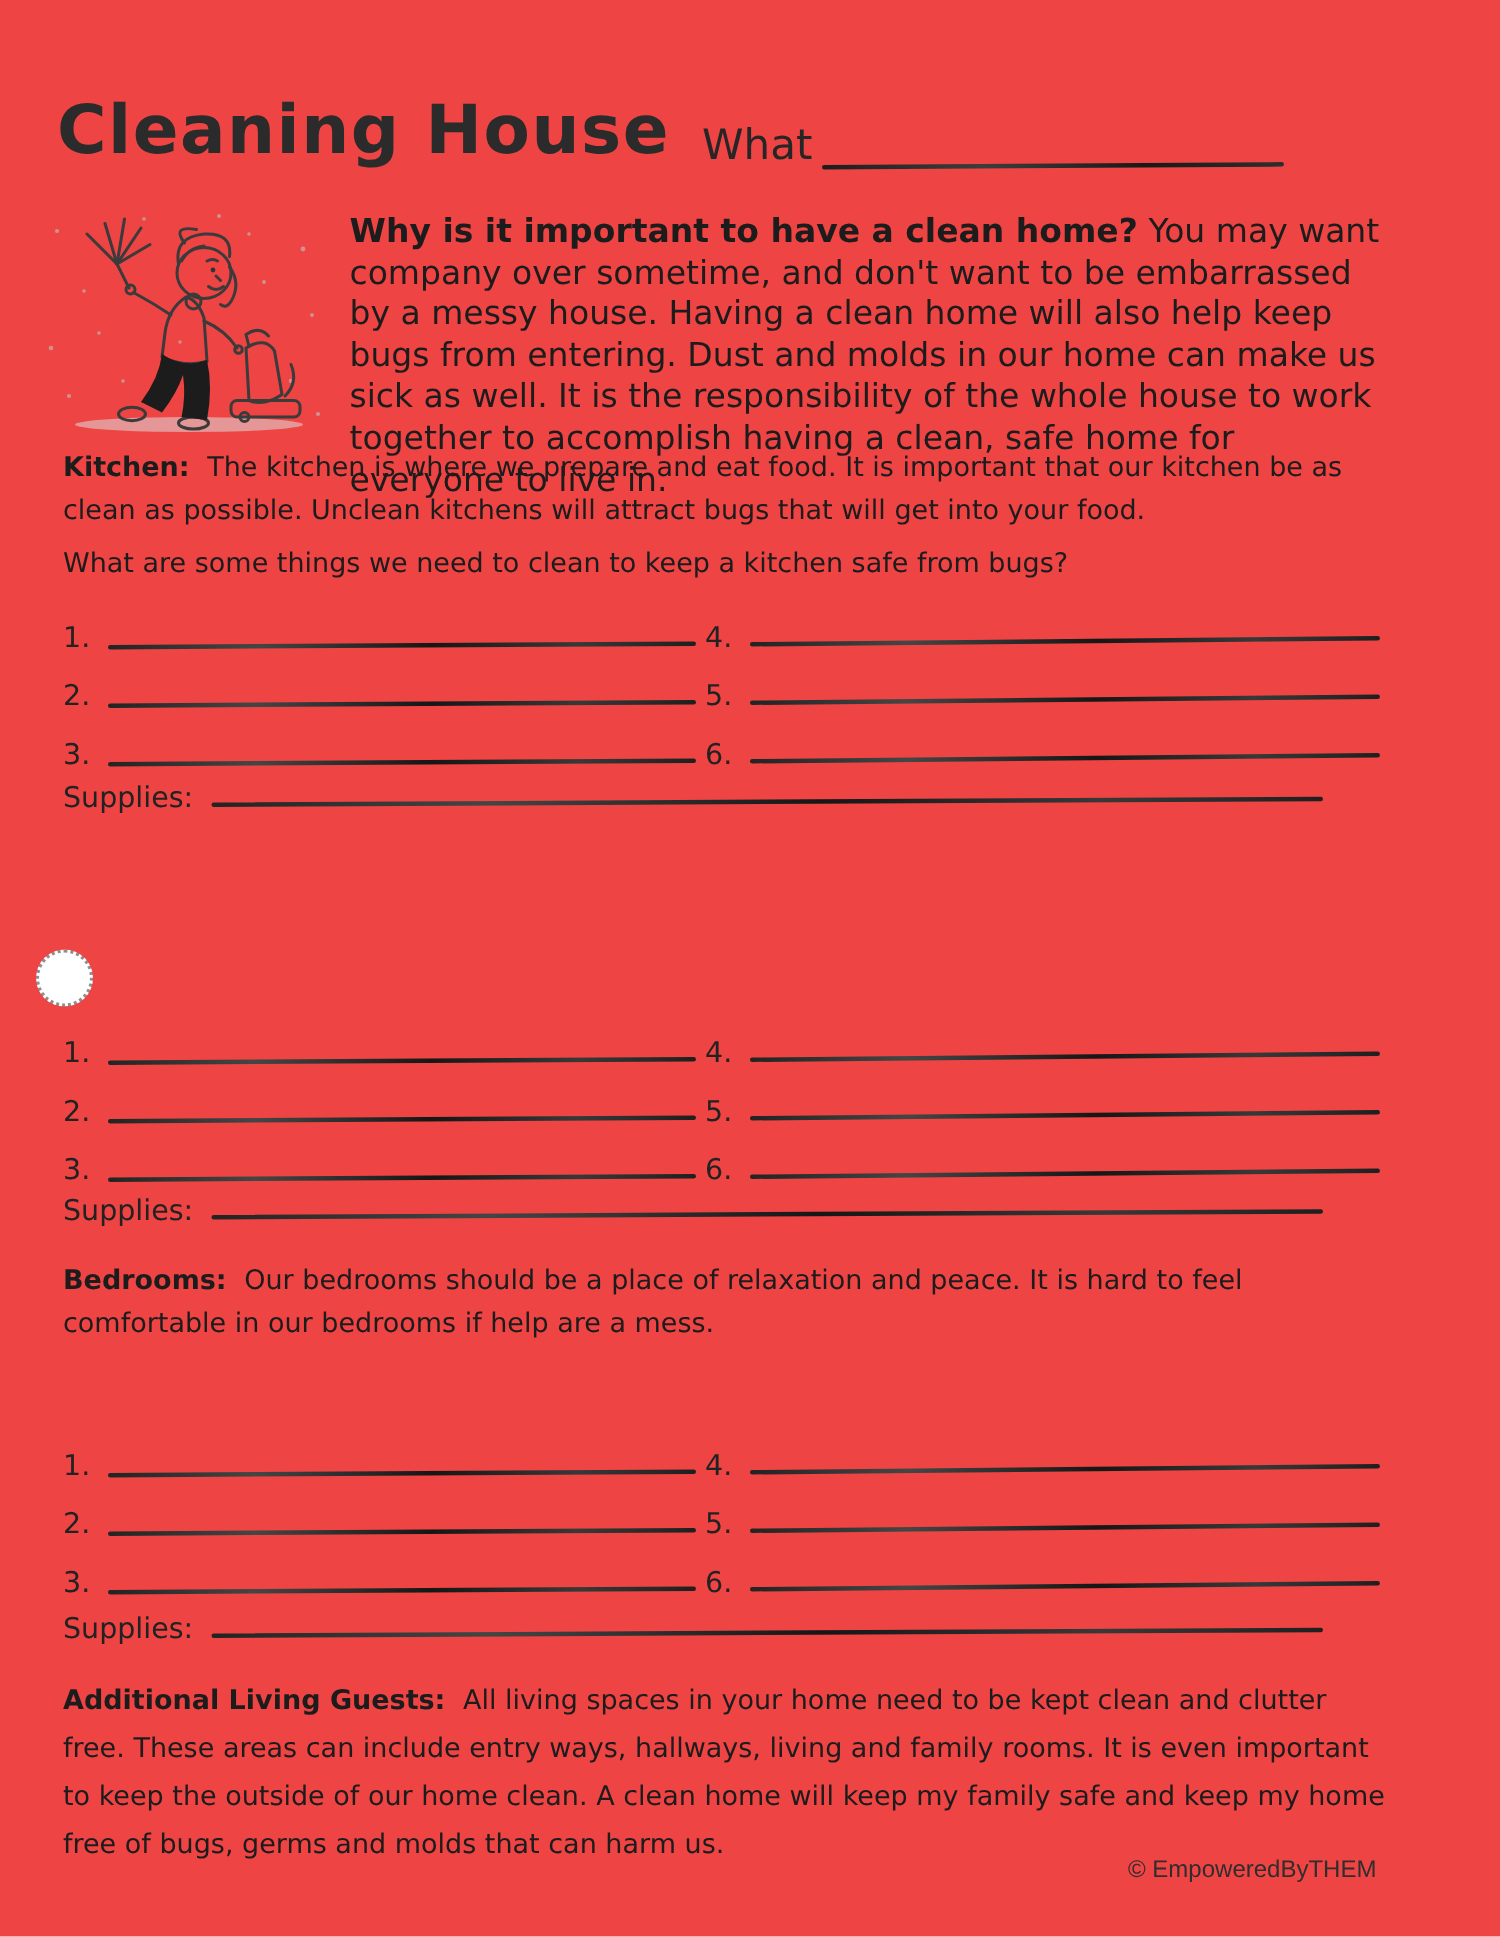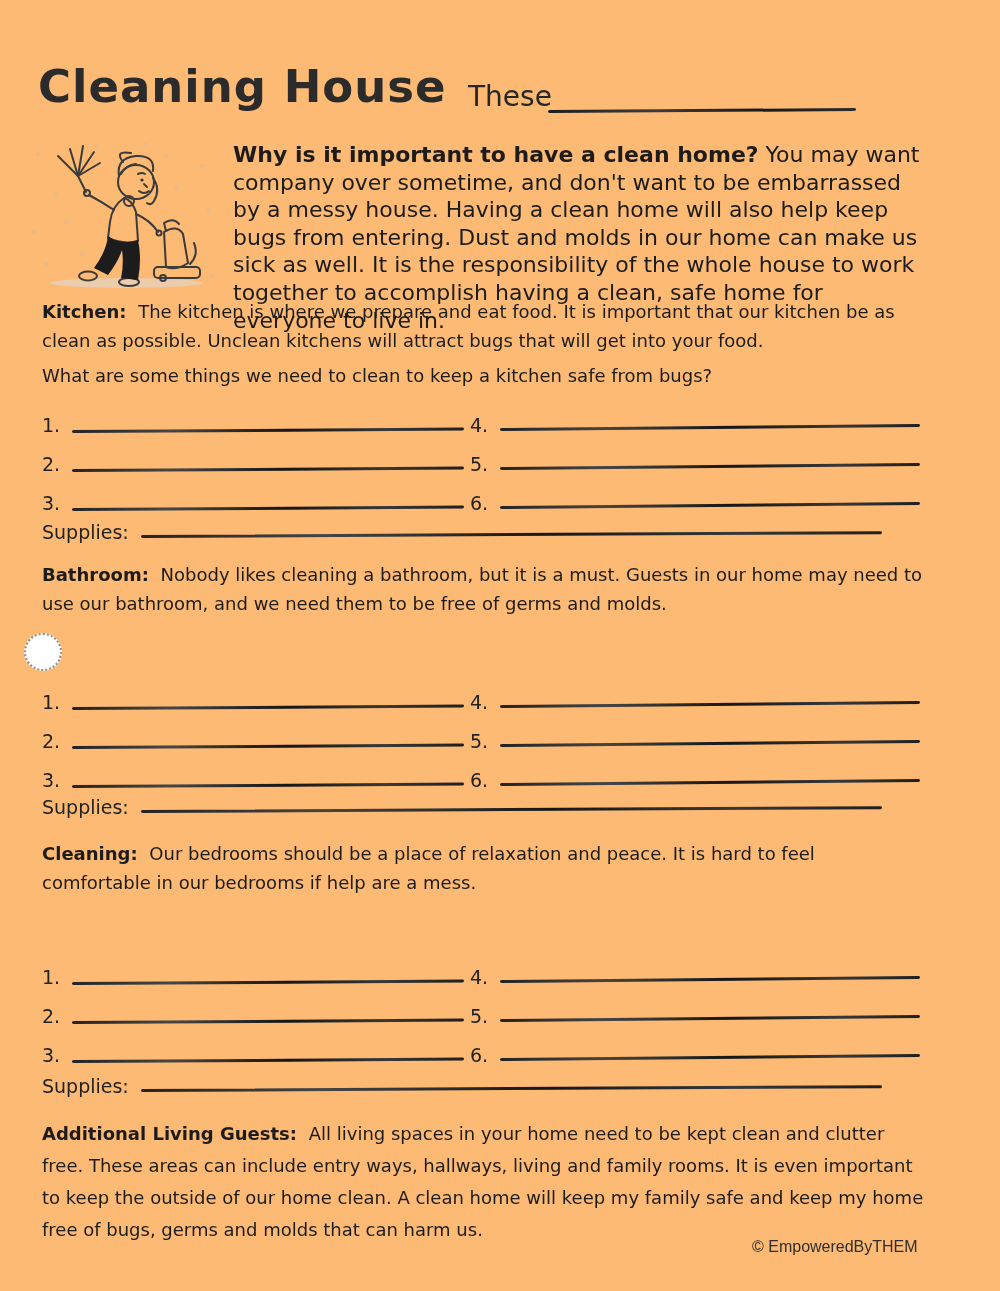--- a/index.html
+++ b/index.html
@@ -1,20 +1,20 @@
 <!DOCTYPE html>
 <html><head>
 <meta charset="utf-8">
 <style>
   * { margin:0; padding:0; box-sizing:border-box; }
   html,body { background:#ffffff; }
   body { font-family:"DejaVu Sans", sans-serif; color:#1f1f1f; }
   .page {
     position:relative; width:1000px; height:1291px; margin:0 auto;
-    background:#fdba74; overflow:hidden;
+    background:#ef4444; overflow:hidden;
   }
   .abs { position:absolute; }
 
   .title {
     left:38px; top:60px; font-size:45px; font-weight:bold; color:#2b2b2b;
     letter-spacing:1px;
   }
   .name-label { left:468px; top:80px; font-size:28px; color:#262626; }
   .name-line {
     left:548px; top:109px; width:308px; height:3px;
@@ -60,21 +60,21 @@
     font-size:16px; color:#2e2e2e;
   }
 </style>
 </head>
 <body>
 
 <div class="page">
 
   <div class="abs title">Cleaning House</div>
 
-  <div class="abs name-label">These</div>
+  <div class="abs name-label">What</div>
   <div class="abs name-line"></div>
 
   <svg class="abs illustration" viewBox="0 0 190 152" xmlns="http://www.w3.org/2000/svg">
     <ellipse cx="100" cy="147" rx="76" ry="5" fill="#dcdcdc" opacity="0.55"></ellipse>
     <g fill="#bdbdbd" opacity="0.65">
       <circle cx="12" cy="18" r="1.4"></circle>
         <circle cx="176" cy="30" r="1.6"></circle>
         <circle cx="182" cy="74" r="1.3"></circle>
       <circle cx="8" cy="96" r="1.5"></circle>
         <circle cx="20" cy="128" r="1.4"></circle>
@@ -165,24 +165,20 @@
       <span class="num">6.</span>
       <span class="lineR"></span>
     </div>
   </div>
 
   <div class="abs supplies" style="top:521px">
     <span class="slabel">Supplies:</span>
     <span class="sline"></span>
   </div>
 
-  <div class="abs desc" style="top:560px">
-    <b>Bathroom:</b>
-    <span>Nobody likes cleaning a bathroom, but it is a must.  Guests in our home may need to use our bathroom, and we need them to be free of germs and molds.</span>
-  </div>
   <div class="abs artifact"></div>
 
   <div class="abs rows" style="top:675px">
     <div class="brow">
       <span class="num">1.</span>
       <span class="lineL"></span>
       <span class="gap"></span>
       <span class="num">4.</span>
       <span class="lineR"></span>
     </div>
@@ -201,21 +197,21 @@
       <span class="lineR"></span>
     </div>
   </div>
 
   <div class="abs supplies" style="top:796px">
     <span class="slabel">Supplies:</span>
     <span class="sline"></span>
   </div>
 
   <div class="abs desc" style="top:839px">
-    <b>Cleaning:</b>
+    <b>Bedrooms:</b>
     <span>Our bedrooms should be a place of relaxation and peace.  It is hard to feel comfortable in our bedrooms if help are a mess.</span>
   </div>
 
   <div class="abs rows" style="top:950px">
     <div class="brow">
       <span class="num">1.</span>
       <span class="lineL"></span>
       <span class="gap"></span>
       <span class="num">4.</span>
       <span class="lineR"></span>

